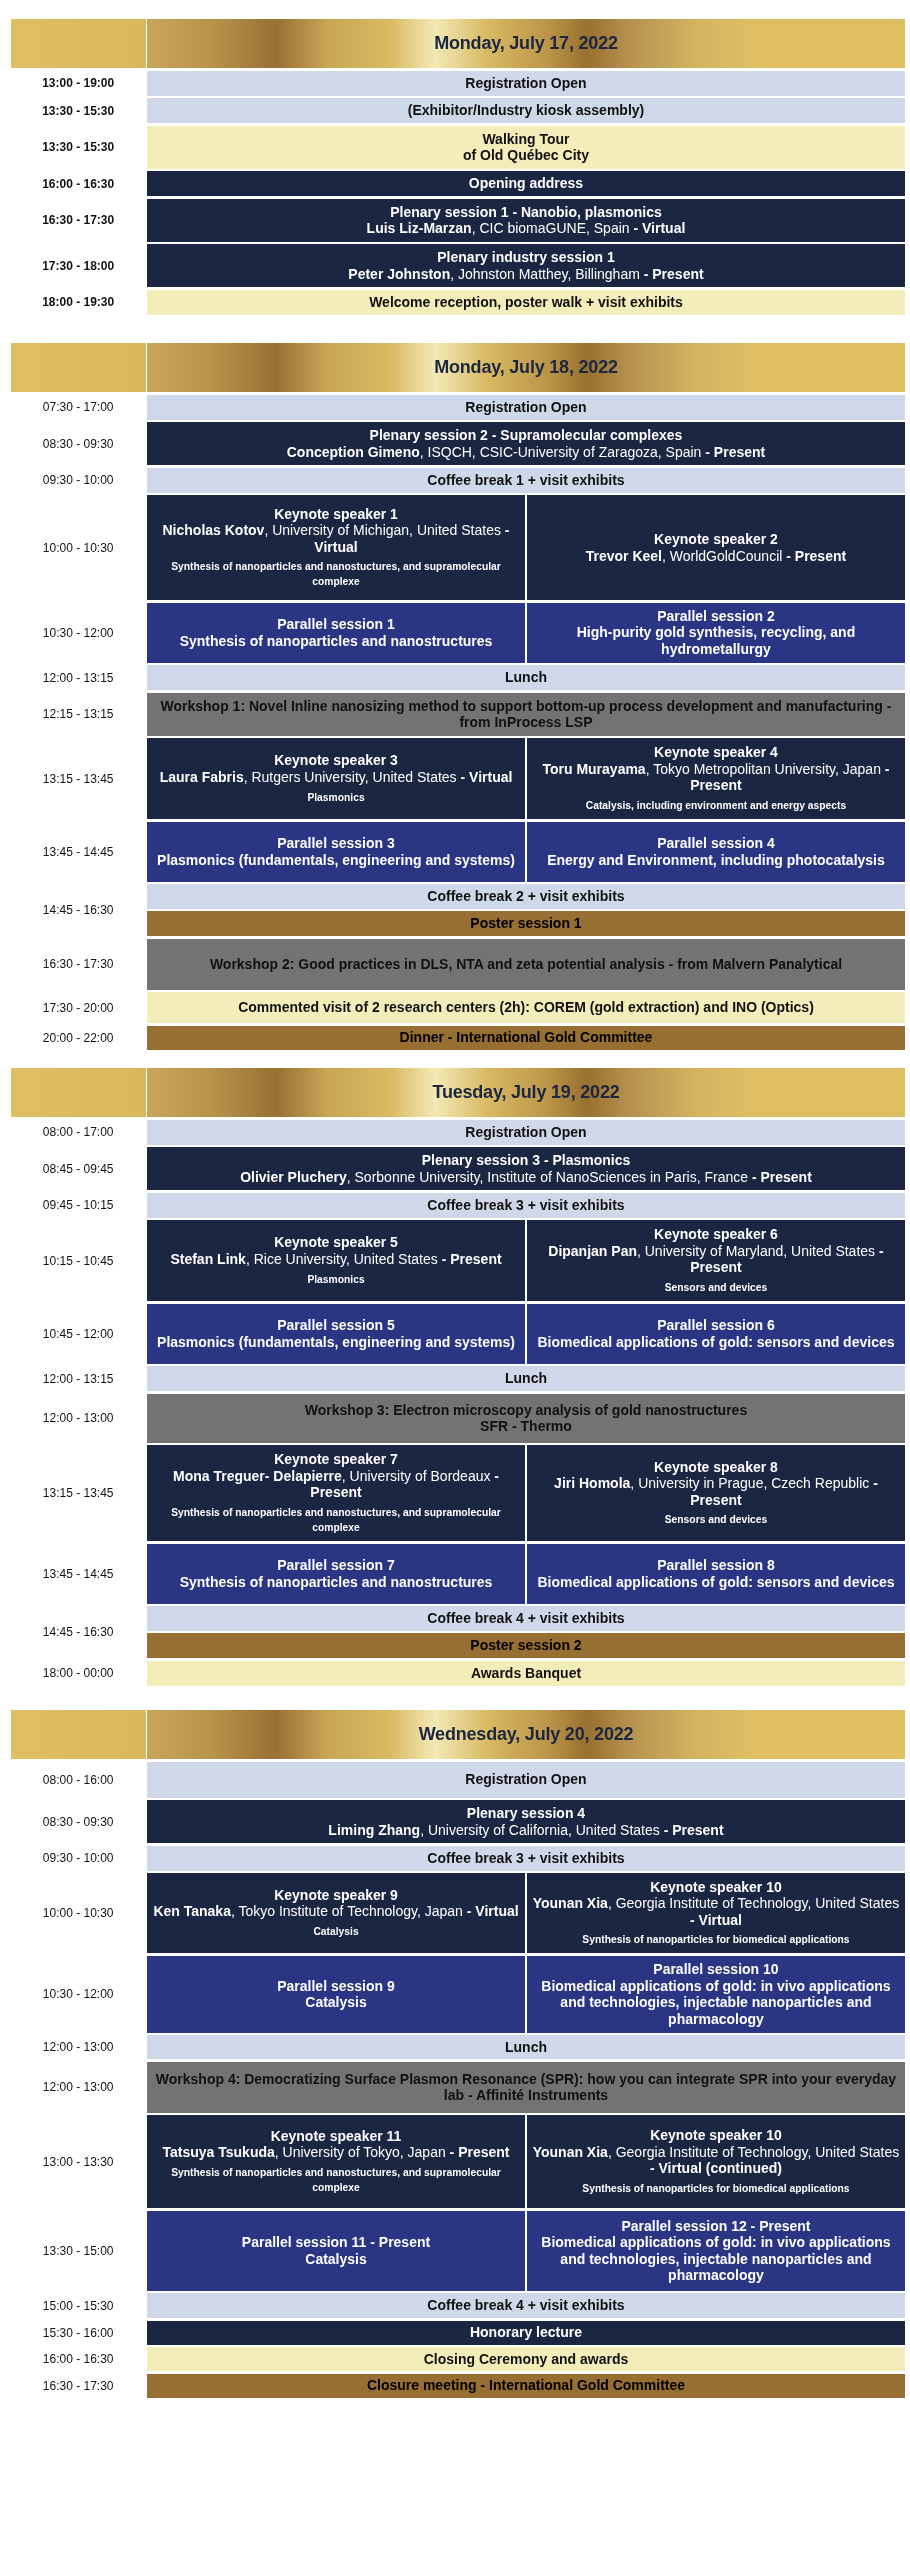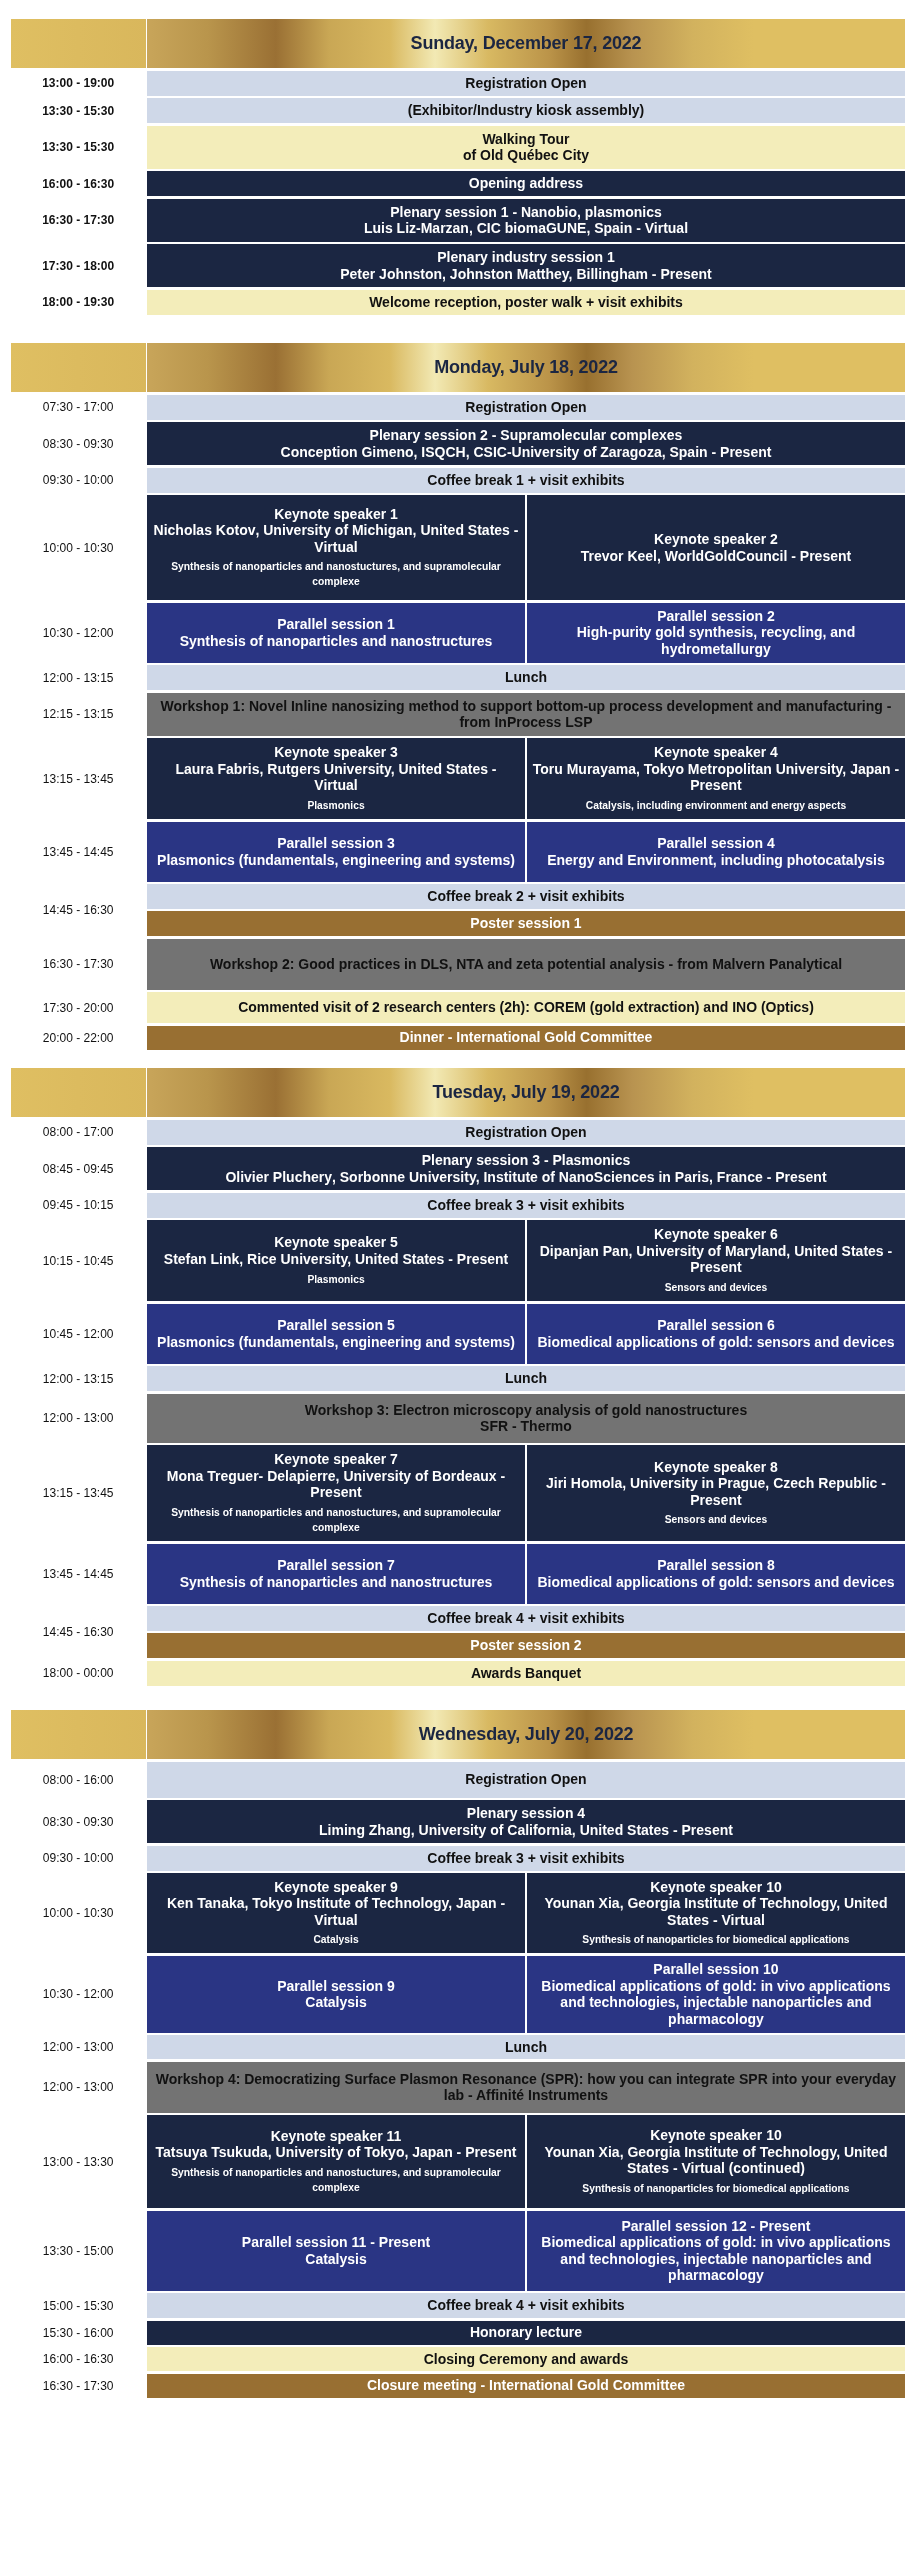--- a/index.html
+++ b/index.html
@@ -85,32 +85,32 @@
   }
   .stack .cell + .cell { margin-top: 2.5px; }
   .split { flex-direction: row; }
   .split .cell { flex: 1; }
   .split .cell + .cell { margin-left: 2.5px; }
   .c-light { background: #cfd8e8; color: #111; }
   .c-navy { background: #1b2642; color: #fff; }
   .c-royal { background: #2a3584; color: #fff; }
   .c-gold { background: #737373; color: #111; }
   .c-cream { background: #f3edba; color: #111; }
-  .c-brown { background: #986f32; color: #ffffff; }
-  .reg { font-weight: bold; }
+  .c-brown { background: #986f32; color: #000000; }
+  .reg { font-weight: normal; }
   .sub { font-size: 10.3px; line-height: 15px; margin-top: 4.1px; font-weight: bold; }
   .line { display: block; }
 </style>
 </head>
 <body>
 
 <section class="day sunday" style="top:19px;">
   <div class="day-header">
     <div class="hdr-left"></div>
-    <div class="hdr-title">Sunday, December 17, 2022</div>
+    <div class="hdr-title">Monday, July 17, 2022</div>
   </div>
   <div class="row" style="height:25px">
     <div class="time">13:00 - 19:00</div>
     <div class="cells">
         <div class="cell c-light">Registration Open</div>
       </div>
   </div>
   <div class="row" style="height:25px">
     <div class="time">13:30 - 15:30</div>
     <div class="cells">

